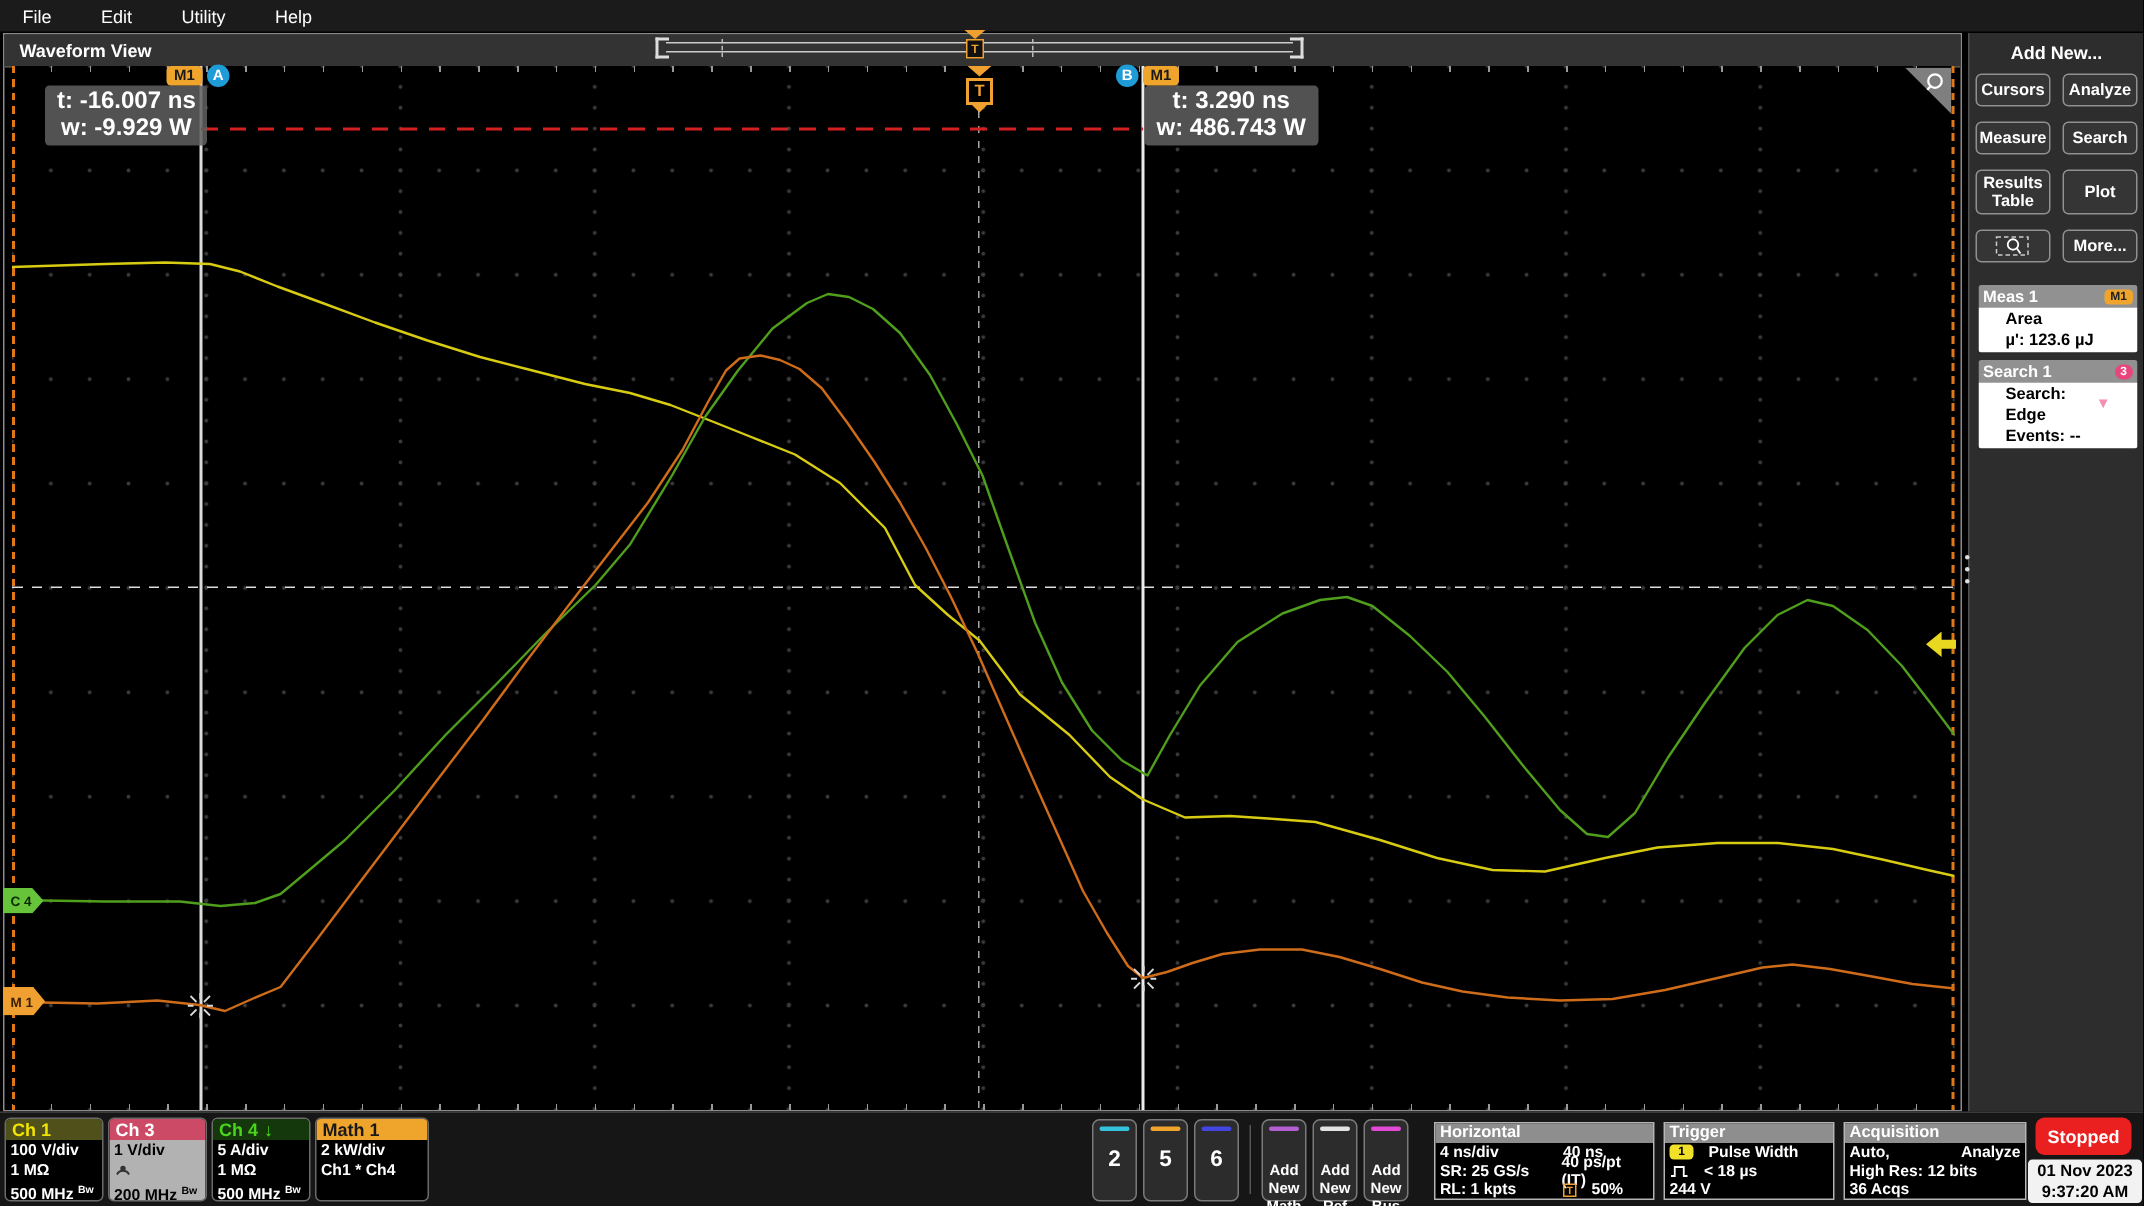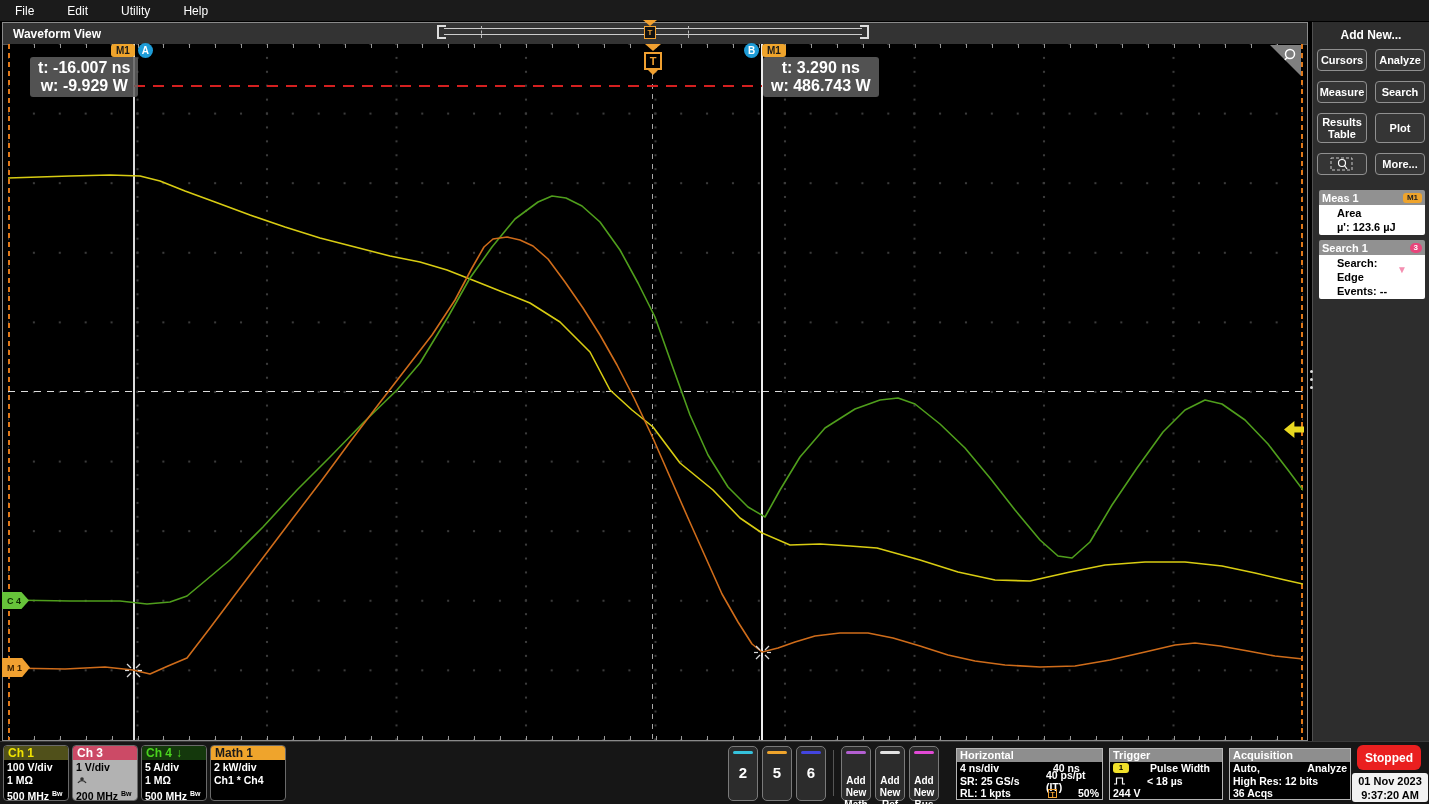--- a/index.html
+++ b/index.html
@@ -101,21 +101,21 @@
   .nbtn{position:absolute;top:4px;width:30px;height:55px;background:#2c2c2c;border:1px solid #7a7a7a;border-radius:5px;
       color:#fff;box-sizing:border-box;cursor:pointer;text-align:center;}
   .nbtn .stripe{position:absolute;left:4px;right:4px;top:4px;height:2.5px;border-radius:2px;}
   .nbtn .nl{margin-top:17px;font-size:15px;font-weight:bold;}
   .nbtn .al{margin-top:28px;font-size:10px;font-weight:bold;line-height:12px;white-space:pre-line;}
   .b2{left:728px;} .b5{left:762px;} .b6{left:796px;}
   .bdiv{position:absolute;left:833px;top:8px;width:1px;height:46px;background:#555;}
   .am{left:841px;} .ar{left:875px;} .ab{left:909px;}
   .panel{position:absolute;top:6px;height:52px;border:1px solid #b5b5b5;background:#000;box-sizing:border-box;cursor:pointer;}
   .panel-h{background:#8e8e8e;color:#fff;font-size:11px;font-weight:bold;height:13px;line-height:13px;padding:0 3px;}
-  .prow{display:flex;align-items:center;color:#fff;font-size:10.5px;font-weight:bold;height:12.5px;padding:0 3px;gap:21px;}
+  .prow{display:flex;align-items:center;color:#fff;font-size:10.5px;font-weight:bold;height:12.5px;padding:0 3px;gap:10px;}
   .prow .c1{width:72px;}
   .p-horiz{left:956px;width:147px;}
   .p-trig{left:1109px;width:114px;}
   .p-acq{left:1229px;width:122px;}
   .tsrc{background:#f0e02a;color:#000;font-size:8px;font-weight:bold;border-radius:3px;width:16px;height:10px;
         text-align:center;line-height:10px;}
   .dly{display:inline-block;width:9px;height:9px;border:1px solid #f0a030;color:#f0a030;font-size:7px;font-weight:bold;
        text-align:center;line-height:9px;box-sizing:border-box;}
   .acq-r1{justify-content:space-between;}
   .stopped{position:absolute;left:1357px;top:3px;width:64px;height:25px;background:#ea1f1f;border-radius:6px;

